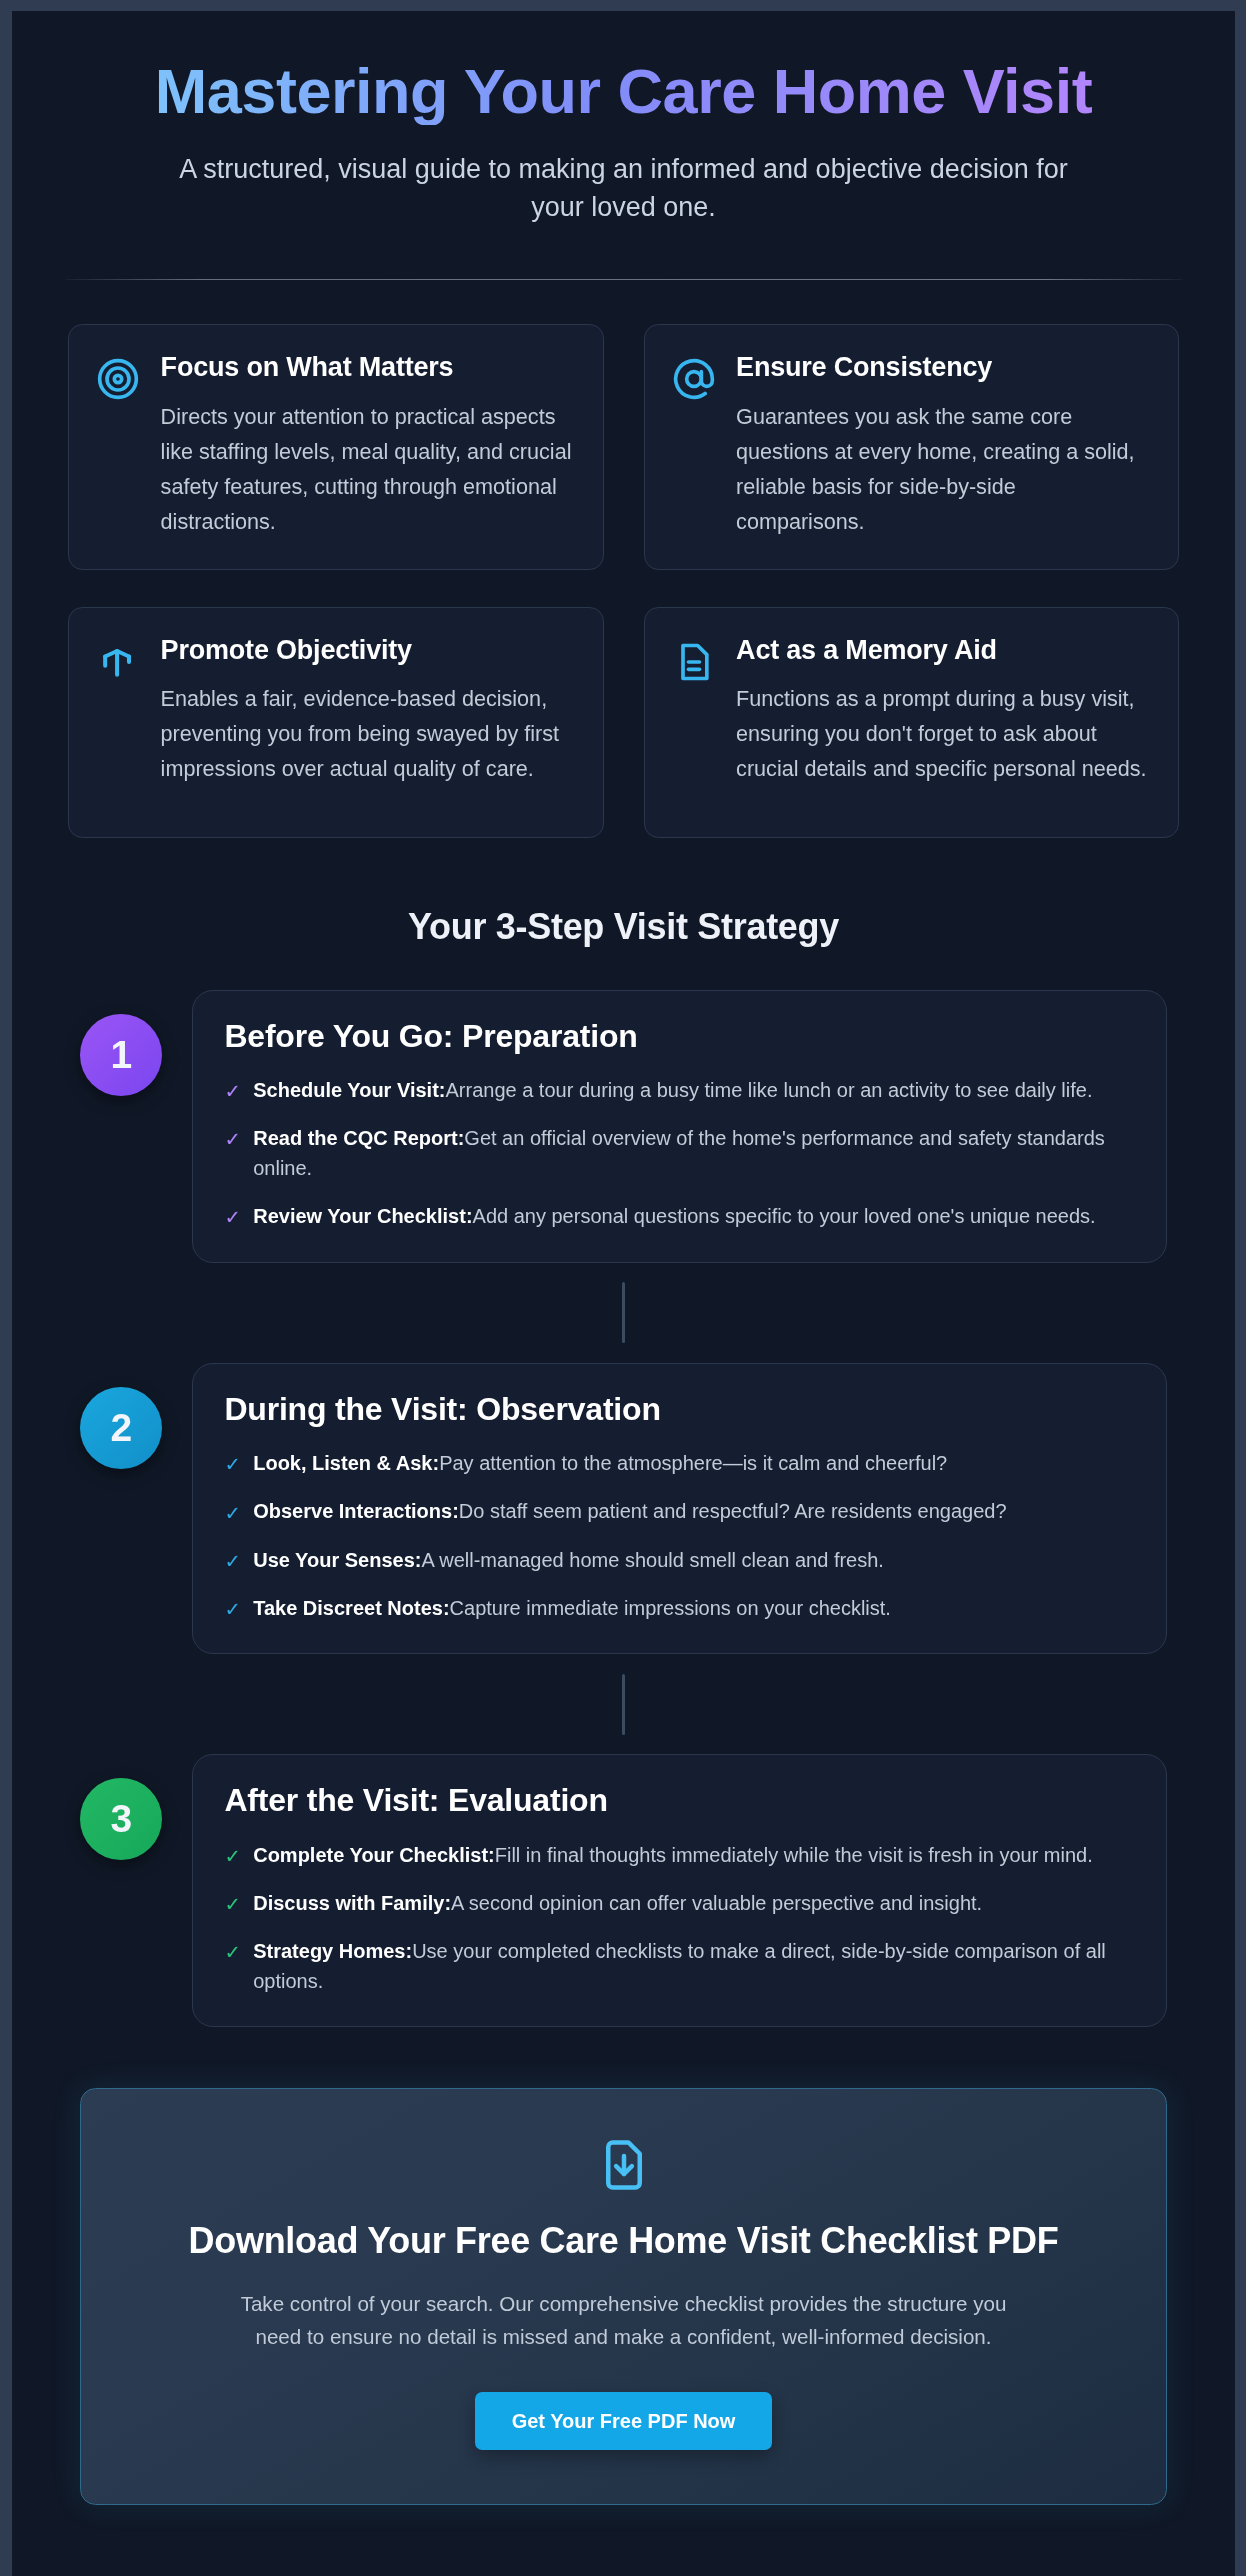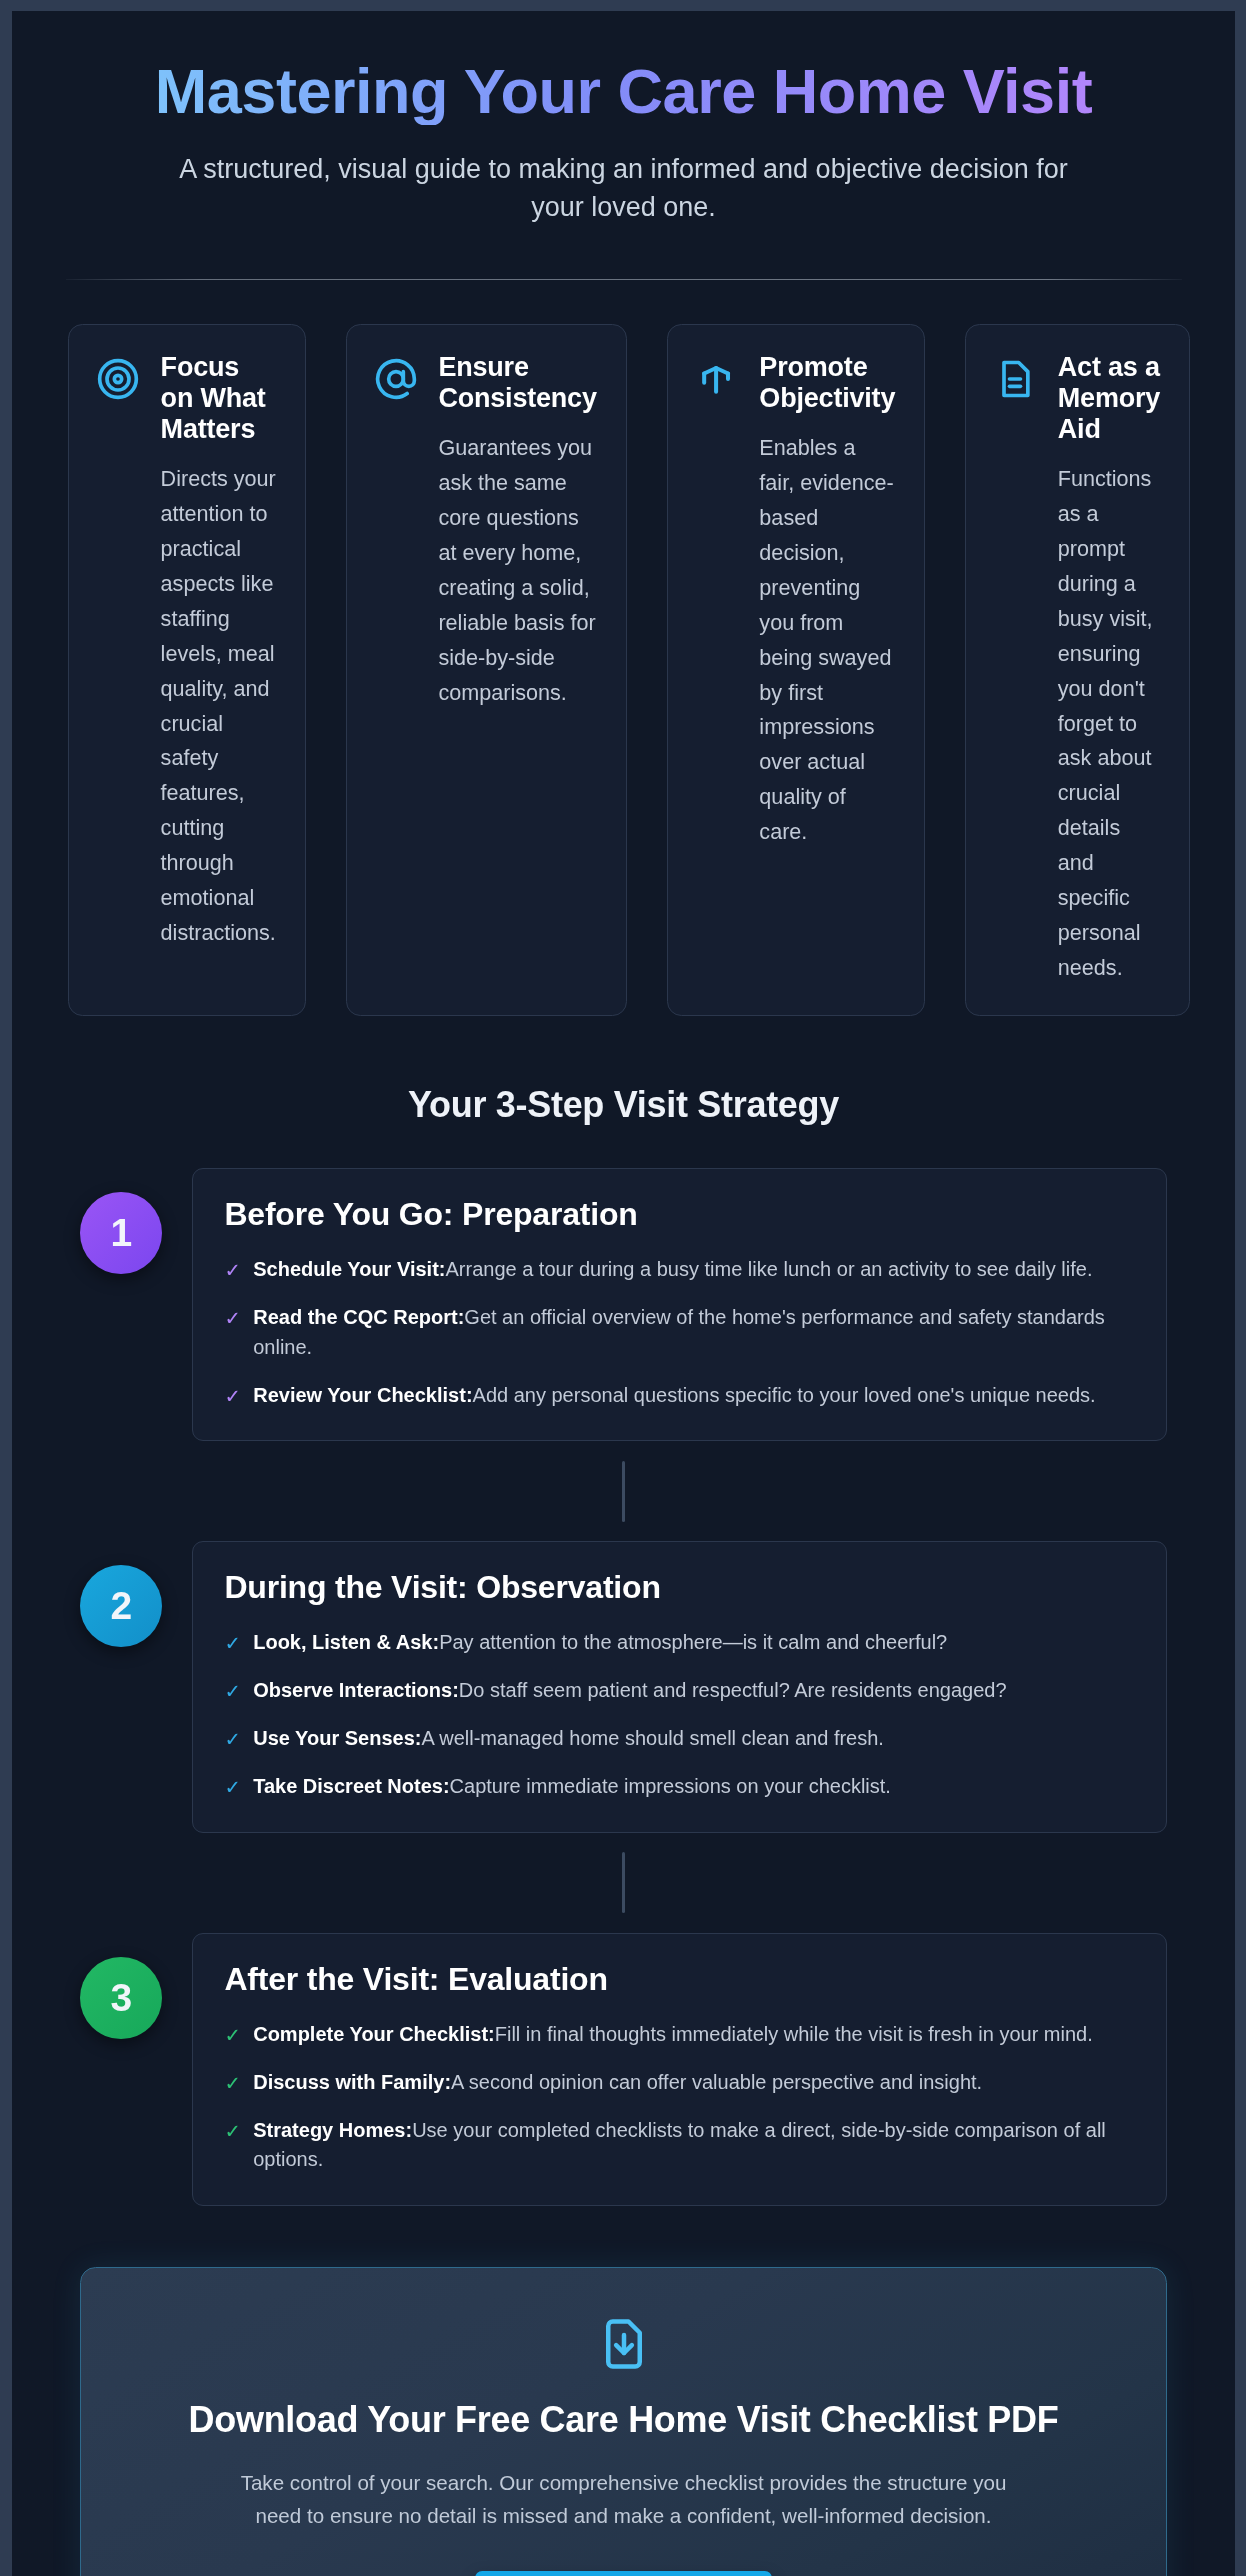--- a/index.html
+++ b/index.html
@@ -68,21 +68,21 @@
     letter-spacing: -0.3px;
   }
   .section-title.why   { margin-top: 63px; }
   .section-title.steps { margin-top: 68px; }
 
   
   .benefit-grid {
     margin: 44px auto 0 auto;
     width: 1111px;
     display: grid;
-    grid-template-columns: 1fr 1fr 1fr 1fr;
+    grid-template-columns: 1fr 1fr;
     column-gap: 40px;
     row-gap: 37px;
   }
 
   .benefit-card {
     background: #16203200;
     background-color: #151e30;
     border: 1px solid #2b3purple;
     border: 1px solid #2a3purple;
     border: 1px solid #2b374d;
@@ -148,21 +148,21 @@
   .step-badge.b1 { background: linear-gradient(135deg, #9a55f5 0%, #7b46ef 100%); }
   .step-badge.b2 { background: linear-gradient(135deg, #19a7dd 0%, #128fc9 100%); }
   .step-badge.b3 { background: linear-gradient(135deg, #22b864 0%, #17a85a 100%); }
 
   .step-card {
     margin-left: 30px;
     flex: 1 1 auto;
     margin-right: 68px;
     background-color: #151e30;
     border: 1px solid #2b374d;
-    border-radius: 11px;
+    border-radius: 21px;
     padding: 27px 31px 30px 31px;
   }
 
   .step-title {
     font-size: 32px;
     font-weight: bold;
     color: #ffffff;
     margin-bottom: 21.6px;
     letter-spacing: -0.2px;
   }

